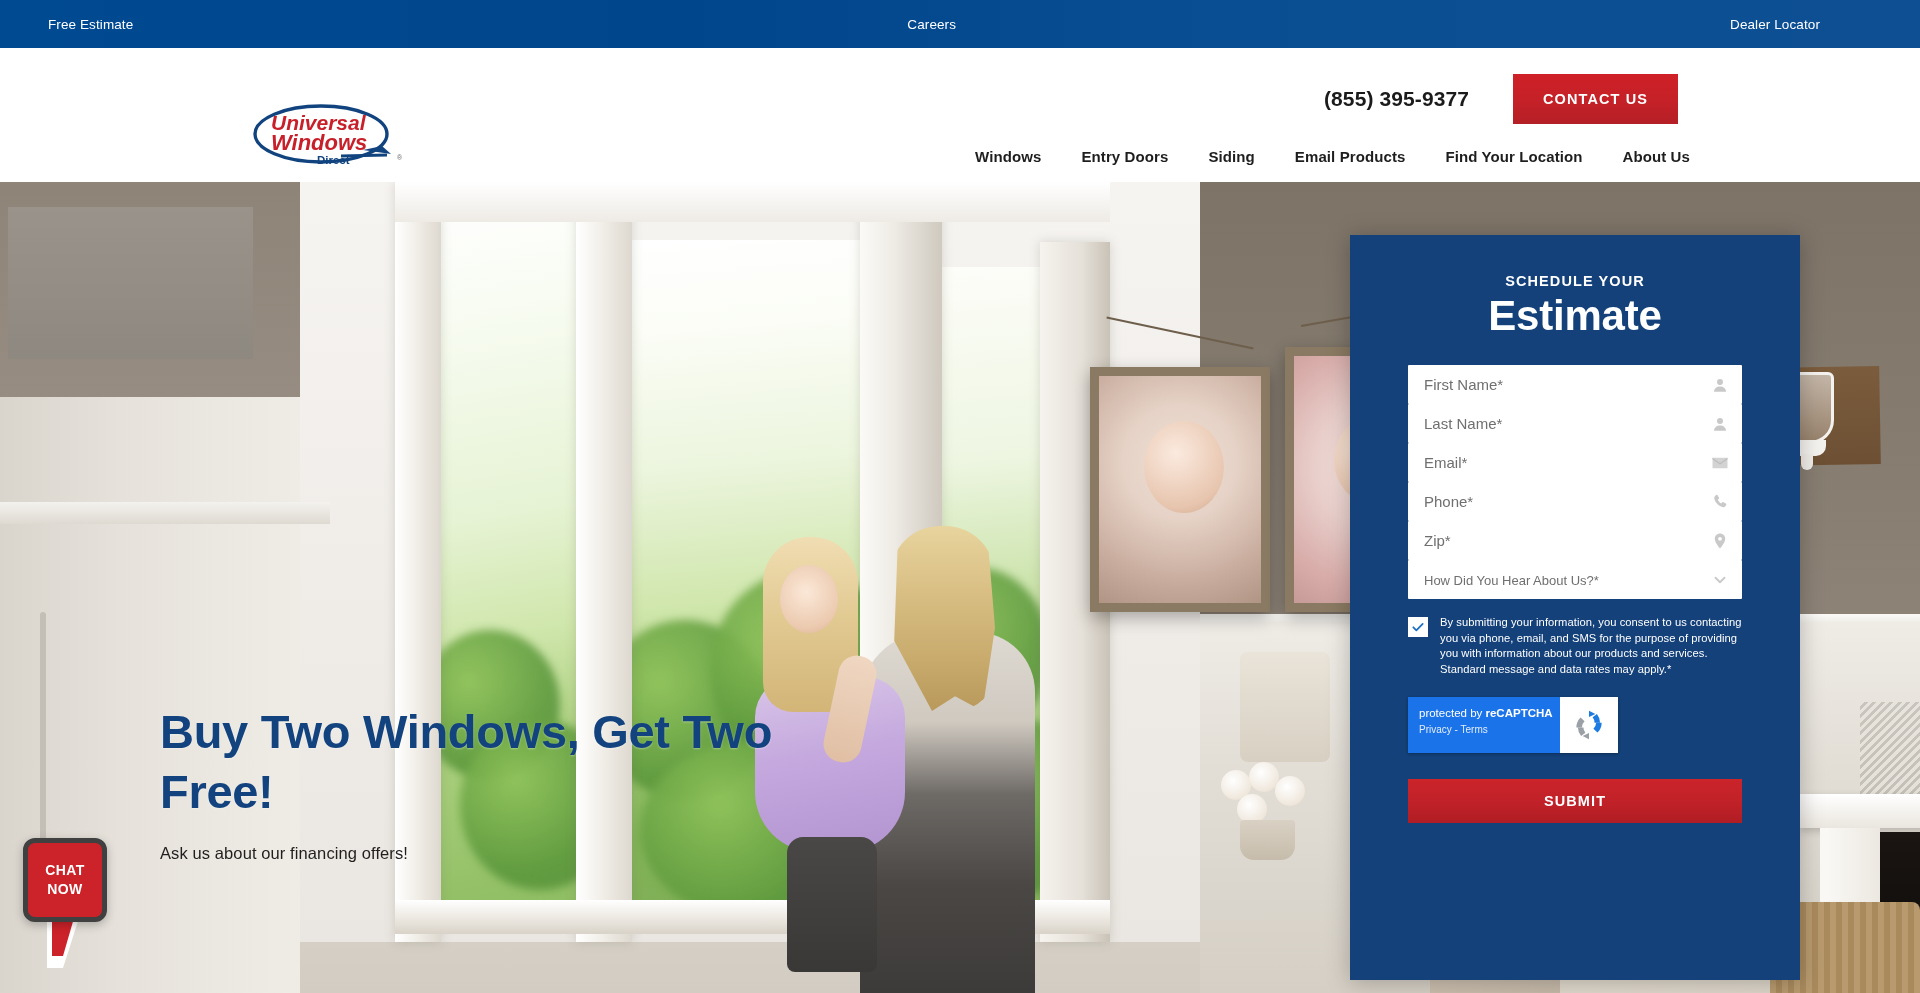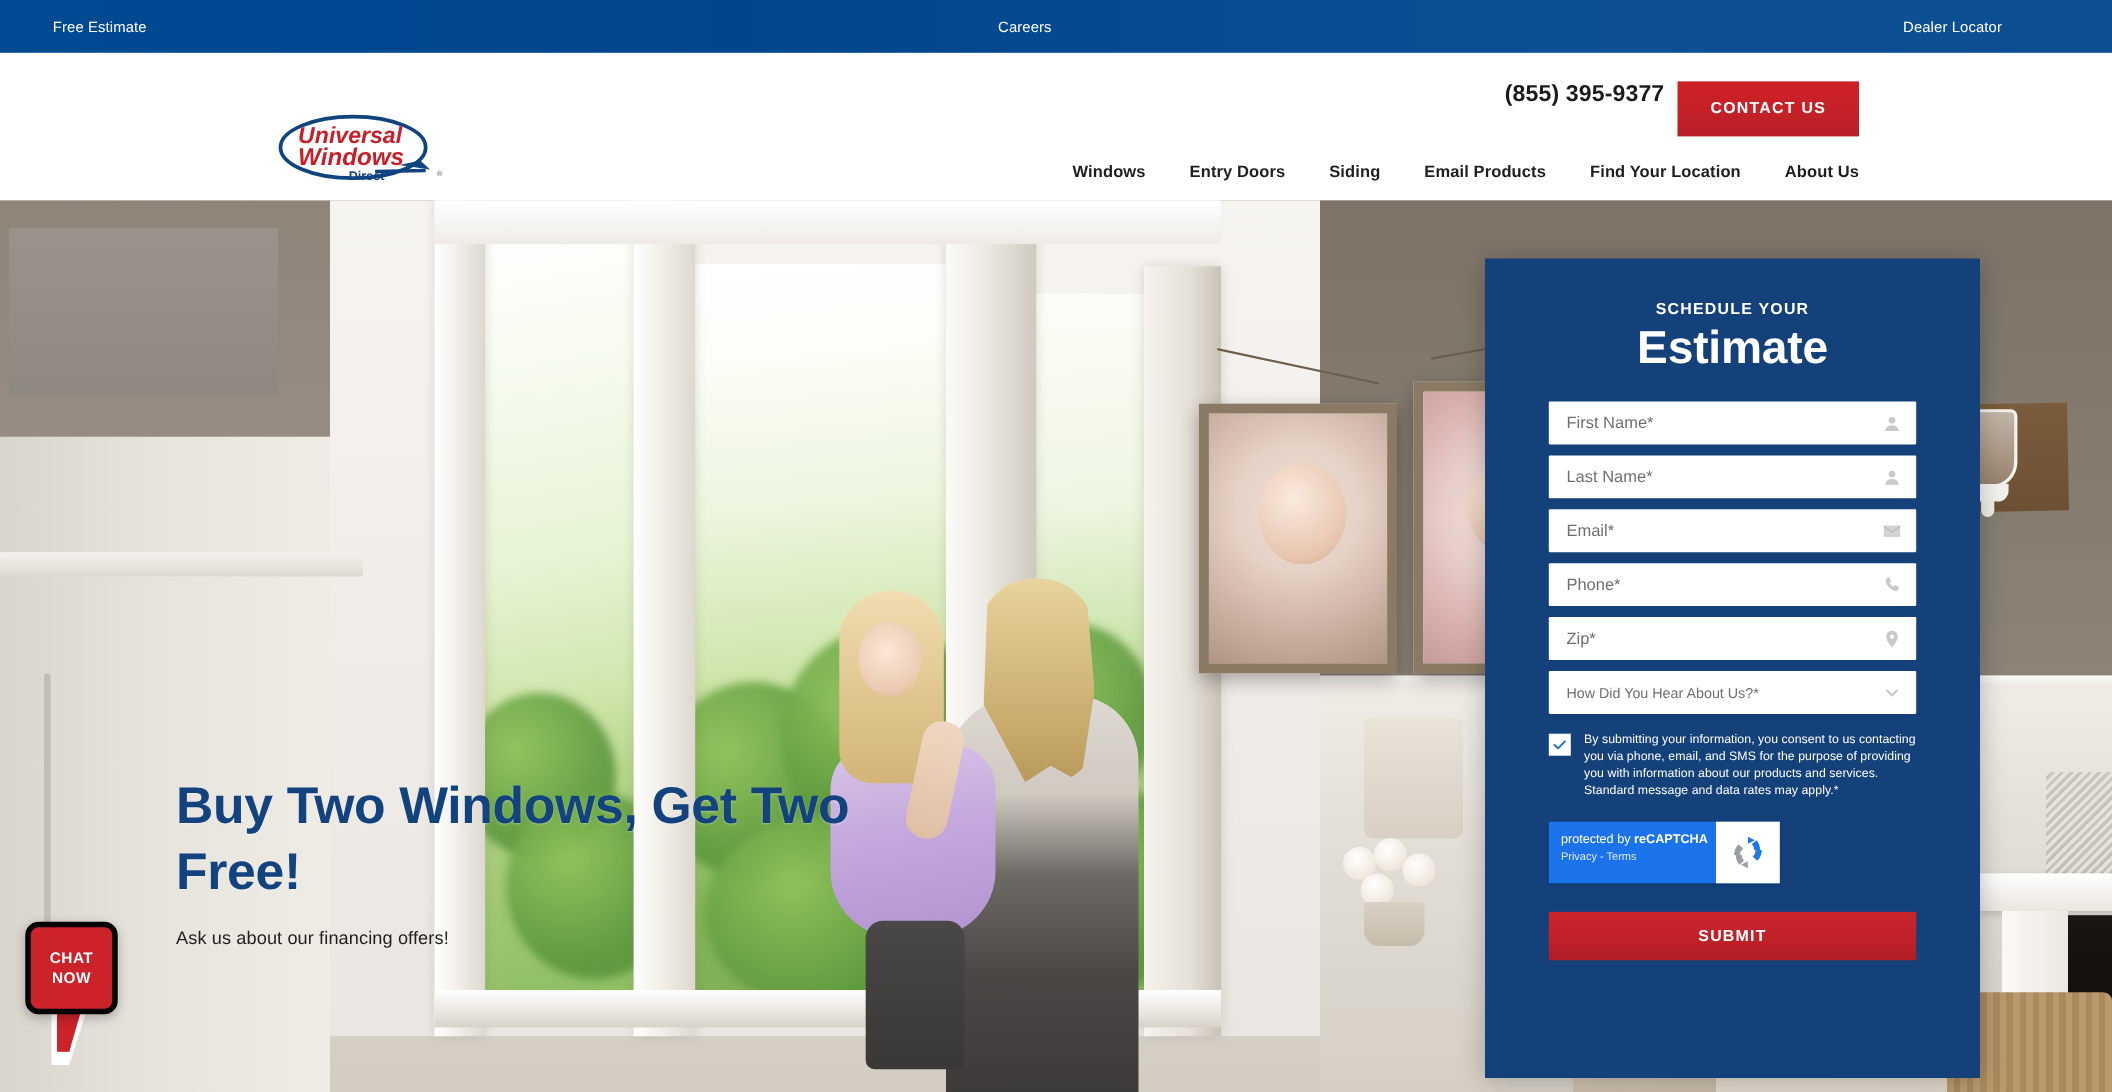--- a/index.html
+++ b/index.html
@@ -52,25 +52,25 @@
     left: 135px;
     top: 50px;
     width: 160px;
     height: 72px;
   }
   .logo svg { display: block; width: 160px; height: 72px; }
 
   
   .head-right {
     position: absolute;
-    right: 120px;
+    right: 132px;
     top: 26px;
     display: flex;
-    align-items: flex-start;
-    gap: 12px;
+    align-items: center;
+    gap: 44px;
   }
   .phone {
     font-size: 21px;
     font-weight: bold;
     color: #1b1b1b;
     letter-spacing: .1px;
     text-decoration: none;
     white-space: nowrap;
   }
   .contact-btn {
@@ -356,21 +356,20 @@
     letter-spacing:1.1px;
   }
   .form-title {
     text-align:center; color:#ffffff;
     font-size:42px; font-weight:bold;
     line-height:54px; letter-spacing:-.2px;
     margin-bottom: 22px;
   }
   .field {
     position:relative;
-    margin-bottom: 10px;
   }
   .field input, .field select {
     width:100%;
     height:39px;
     border:none;
     outline:none;
     background:#ffffff;
     padding: 0 40px 0 16px;
     font-size:15px;
     color:#5c5c5c;
@@ -447,21 +446,21 @@
   .chat {
     position:absolute; left:23px; bottom:5px;
     width:84px; height:150px;
     z-index:20;
     cursor:pointer;
   }
   .chat-bubble {
     position:absolute; left:0; top:0;
     width:84px; height:84px;
     background:#cc2229;
-    border:5px solid #000000;
+    border:5px solid #404040;
     border-radius:12px;
     display:flex; align-items:center; justify-content:center;
     flex-direction:column;
     box-shadow: 0 3px 10px rgba(0,0,0,.25);
   }
   .chat-bubble span {
     color:#fff; font-size:14px; font-weight:bold;
     line-height:19px; letter-spacing:.4px; text-align:center;
   }
   .chat-tail {

